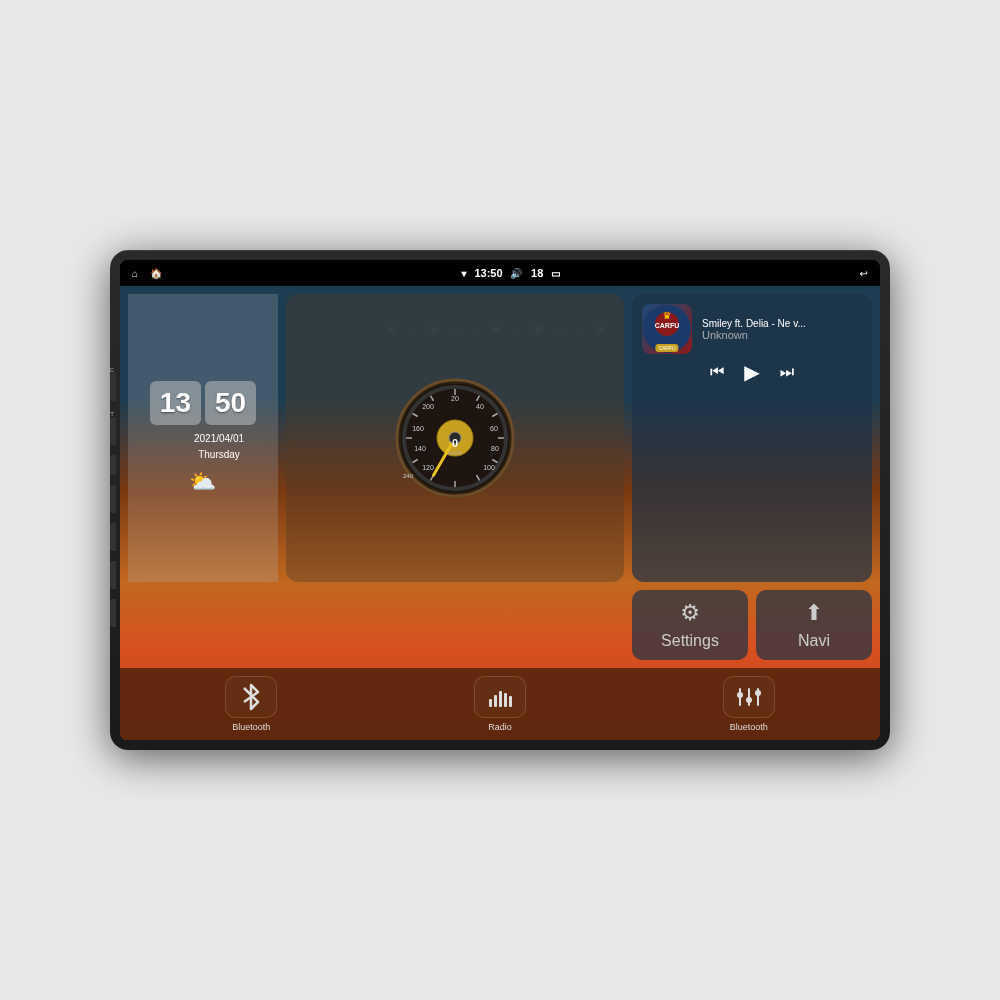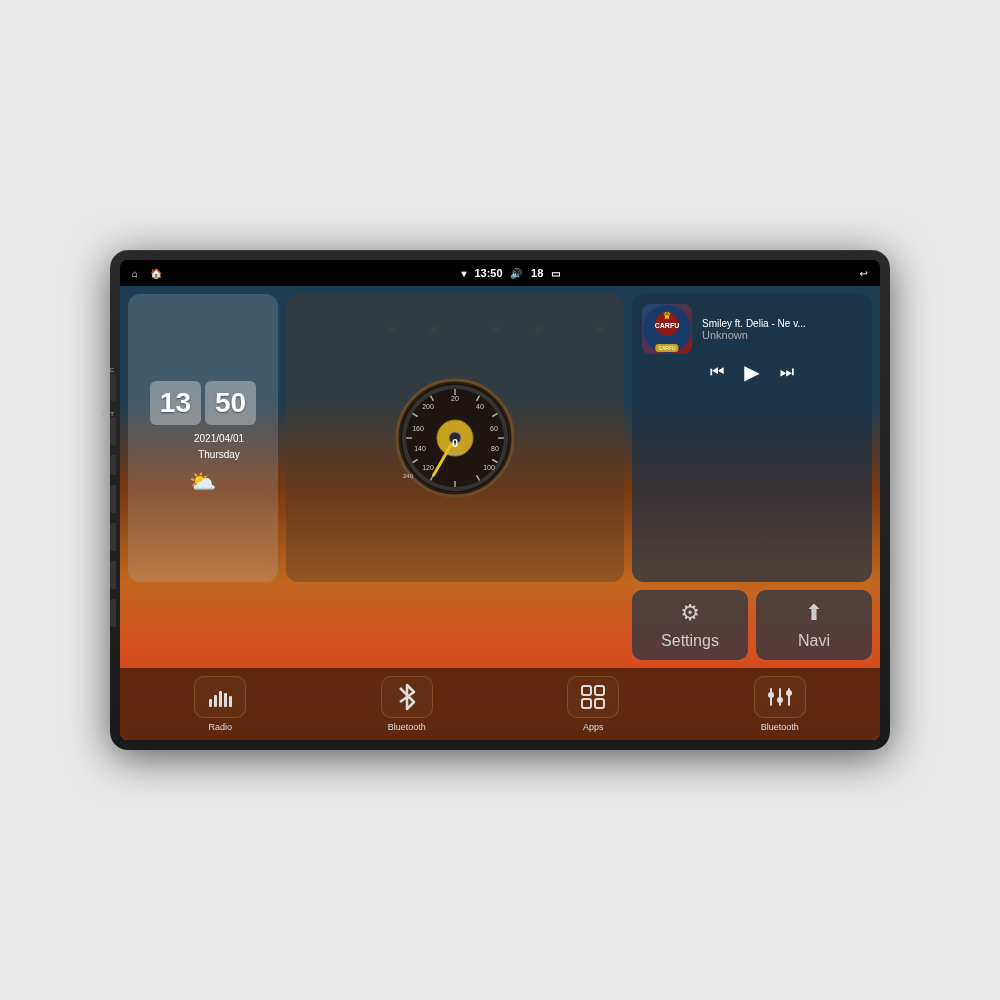--- a/index.html
+++ b/index.html
@@ -153,21 +153,21 @@
     .top-widgets {
       display: flex;
       gap: 8px;
       padding: 8px;
       flex: 1;
     }
 
     
     .clock-widget {
       background: rgba(180,180,180,0.25);
-      border-radius: 12px;
+      border-radius: 0;
       padding: 12px;
       display: flex;
       flex-direction: column;
       align-items: center;
       justify-content: center;
       min-width: 150px;
       backdrop-filter: blur(4px);
     }
 
     .clock-display {
@@ -519,51 +519,40 @@
               <span class="widget-icon">⬆</span>
               <span class="widget-label">Navi</span>
             </div>
           </div>
         </div>
 
         <div class="bottom-dock">
 
           <div class="dock-item">
             <div class="dock-icon-box">
+              <svg width="24" height="28" viewBox="0 0 24 28">
+                <polyline points="5,5 19,19 12,26 12,2 19,9 5,19" fill="none" stroke="#ddd" stroke-width="2.5" stroke-linejoin="round"></polyline>
+              </svg>
+            </div>
+            <span class="dock-label">Bluetooth</span>
+          </div>
+
+          <div class="dock-item">
+            <div class="dock-icon-box">
               <svg width="28" height="24" viewBox="0 0 28 24">
                 <rect x="3" y="14" width="3" height="8" fill="#ddd" rx="1"></rect>
                 <rect x="8" y="10" width="3" height="12" fill="#ddd" rx="1"></rect>
                 <rect x="13" y="6" width="3" height="16" fill="#ddd" rx="1"></rect>
                 <rect x="18" y="8" width="3" height="14" fill="#ddd" rx="1"></rect>
                 <rect x="23" y="11" width="3" height="11" fill="#ddd" rx="1"></rect>
               </svg>
             </div>
             <span class="dock-label">Radio</span>
           </div>
 
-          <div class="dock-item">
-            <div class="dock-icon-box">
-              <svg width="24" height="28" viewBox="0 0 24 28">
-                <polyline points="5,5 19,19 12,26 12,2 19,9 5,19" fill="none" stroke="#ddd" stroke-width="2.5" stroke-linejoin="round"></polyline>
-              </svg>
-            </div>
-            <span class="dock-label">Bluetooth</span>
-          </div>
-
-          <div class="dock-item">
-            <div class="dock-icon-box">
-              <svg width="26" height="26" viewBox="0 0 26 26">
-                <rect x="2" y="2" width="9" height="9" rx="2" fill="none" stroke="#ddd" stroke-width="2"></rect>
-                <rect x="15" y="2" width="9" height="9" rx="2" fill="none" stroke="#ddd" stroke-width="2"></rect>
-                <rect x="2" y="15" width="9" height="9" rx="2" fill="none" stroke="#ddd" stroke-width="2"></rect>
-                <rect x="15" y="15" width="9" height="9" rx="2" fill="none" stroke="#ddd" stroke-width="2"></rect>
-              </svg>
-            </div>
-            <span class="dock-label">Apps</span>
-          </div>
 
 
           <div class="dock-item">
             <div class="dock-icon-box">
               <svg width="28" height="24" viewBox="0 0 28 24">
                 <line x1="5" y1="4" x2="5" y2="20" stroke="#ddd" stroke-width="2" stroke-linecap="round"></line>
                 <circle cx="5" cy="10" r="3" fill="#ddd" stroke="none"></circle>
                 <line x1="14" y1="4" x2="14" y2="20" stroke="#ddd" stroke-width="2" stroke-linecap="round"></line>
                 <circle cx="14" cy="15" r="3" fill="#ddd" stroke="none"></circle>
                 <line x1="23" y1="4" x2="23" y2="20" stroke="#ddd" stroke-width="2" stroke-linecap="round"></line>

